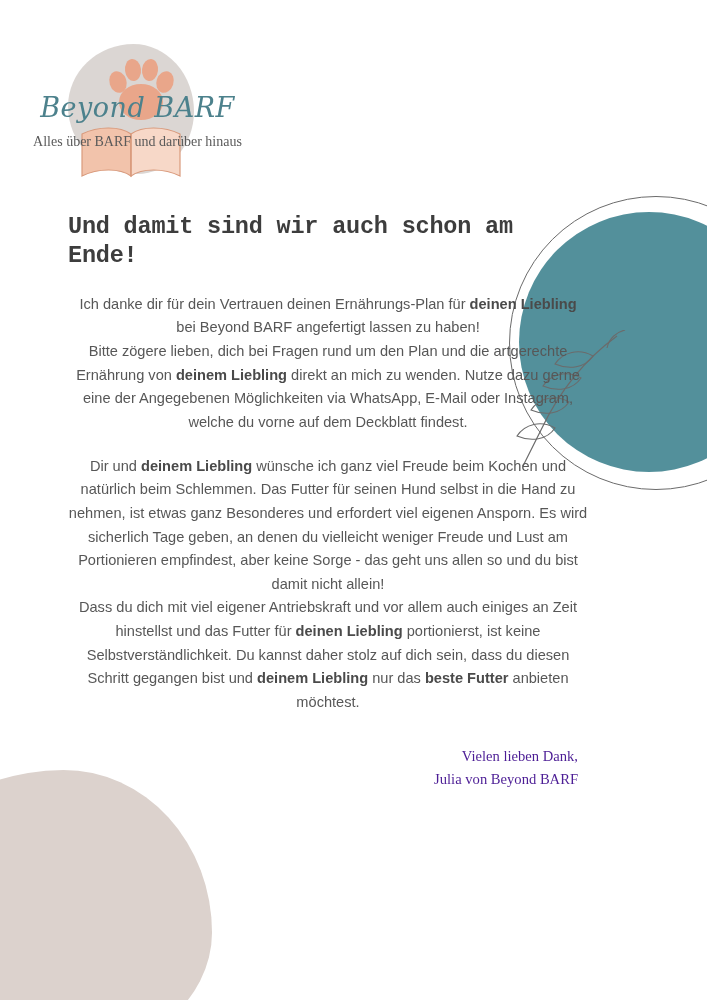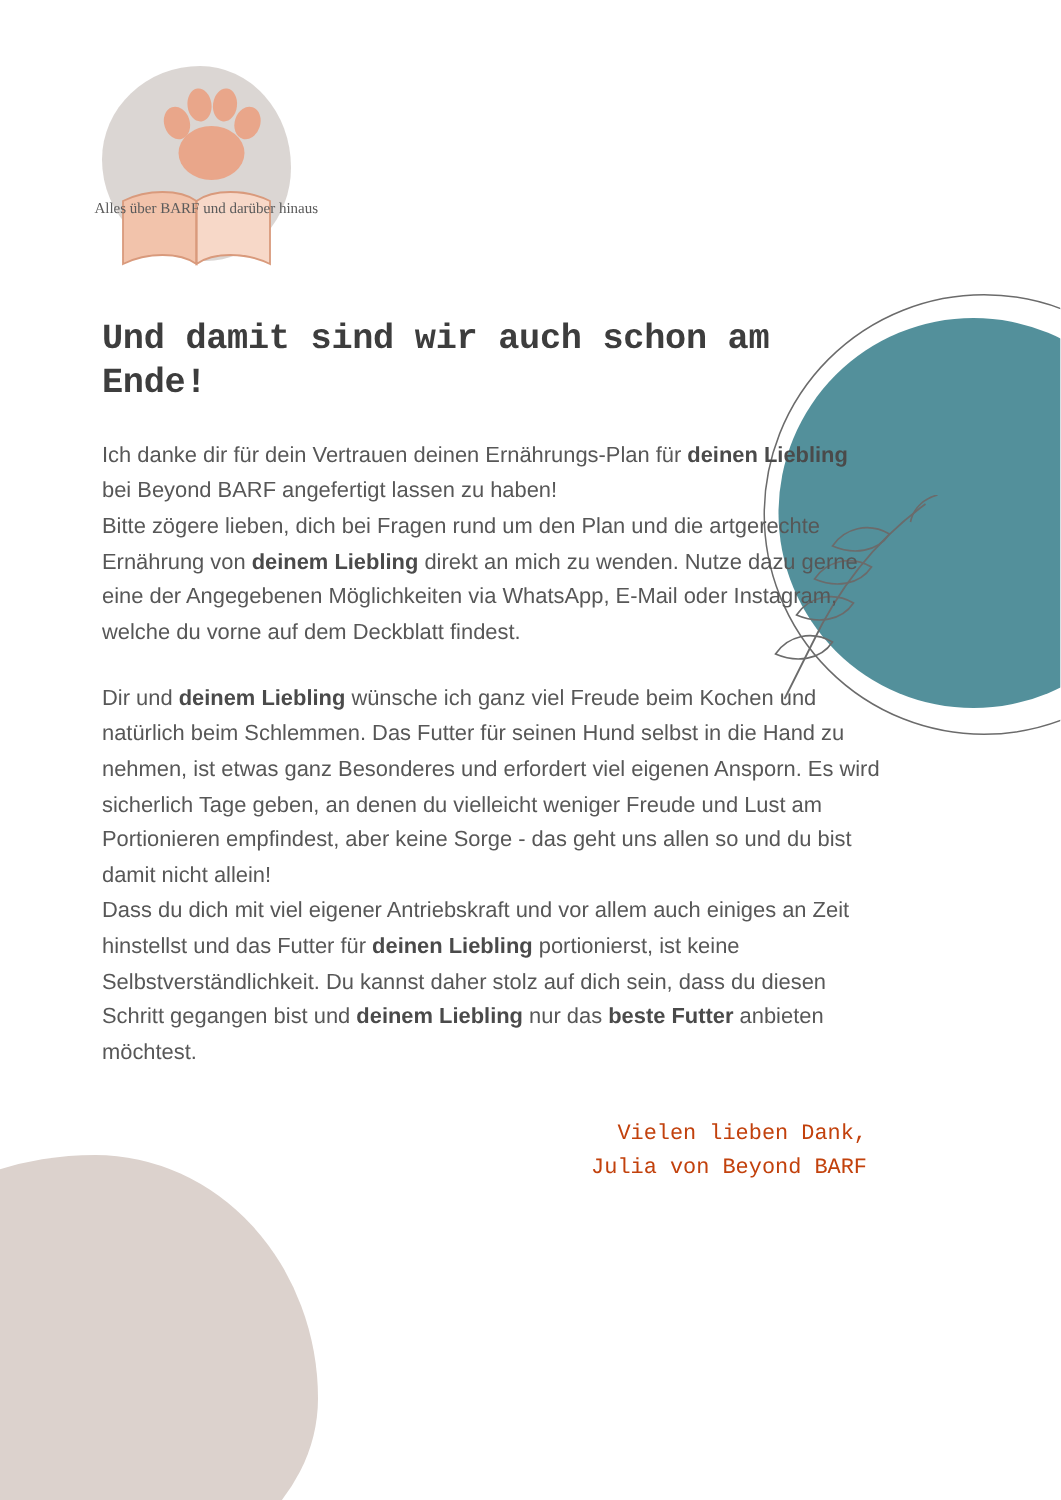--- a/index.html
+++ b/index.html
@@ -107,21 +107,21 @@
     color: #4c818c;
     white-space: nowrap;
   }
   .logo-sub {
     position: absolute;
     left: 0;
     top: 94px;
     width: 215px;
     text-align: center;
     font-family: "Liberation Serif", serif;
-    font-size: 10px;
+    font-size: 14px;
     color: #5a5a5a;
     white-space: nowrap;
   }
 
   
   .content {
     position: absolute;
     left: 68px;
     top: 212px;
     width: 520px;
@@ -134,33 +134,34 @@
     color: #3d3d3d;
     margin: 0 0 22px 0;
     letter-spacing: -0.2px;
   }
   .para {
     font-family: "Liberation Sans", sans-serif;
     font-size: 14.6px;
     line-height: 1.62;
     color: #575757;
     margin: 0;
+    text-align: center;
   }
   .para + .para { margin-top: 0; }
   .para.gap { margin-top: 20px; }
   .para b { font-weight: 700; color: #4a4a4a; }
 
   .signature {
     margin-top: 30px;
     text-align: right;
     width: 510px;
-    font-family: Liberation Mono, monospace;
+    font-family: Liberation Serif, serif;
     font-size: 14.6px;
     line-height: 1.62;
-    color: #c2410c;
+    color: #4c1d95;
   }
 </style>
 </head>
 <body>
 
 <div class="page">
 
   <div class="deco-teal-outline"></div>
   <div class="deco-teal-circle"></div>
 
@@ -191,20 +192,21 @@
     </div>
 
     <div class="logo-book">
       <svg width="106" height="58" viewBox="0 0 106 58" fill="none">
         <path d="M4 10 C20 2, 42 2, 53 10 L53 52 C42 44, 20 44, 4 52 Z" fill="#f2c3ab" stroke="#d99a7c" stroke-width="1.2"></path>
         <path d="M102 10 C86 2, 64 2, 53 10 L53 52 C64 44, 86 44, 102 52 Z" fill="#f7d8c8" stroke="#d99a7c" stroke-width="1.2"></path>
         <path d="M53 10 L53 52" stroke="#d99a7c" stroke-width="1.2"></path>
       </svg>
     </div>
 
+    <div class="logo-title">Beyond BARF</div>
     <div class="logo-sub">Alles über BARF und darüber hinaus</div>
   </div>
 
   <div class="content">
     <h1 class="headline">Und damit sind wir auch schon am Ende!</h1>
 
     <div id="paragraphs">
         <div class="para"><span>Ich danke dir für dein Vertrauen deinen Ernährungs-Plan für </span><b>deinen Liebling</b><span> bei Beyond BARF angefertigt lassen zu haben!</span></div>
         <div class="para"><span>Bitte zögere lieben, dich bei Fragen rund um den Plan und die artgerechte Ernährung von </span><b>deinem Liebling</b><span> direkt an mich zu wenden. Nutze dazu gerne eine der Angegebenen Möglichkeiten via WhatsApp, E-Mail oder Instagram, welche du vorne auf dem Deckblatt findest.</span></div>
         <div class="para gap"><span>Dir und </span><b>deinem Liebling</b><span> wünsche ich ganz viel Freude beim Kochen und natürlich beim Schlemmen. Das Futter für seinen Hund selbst in die Hand zu nehmen, ist etwas ganz Besonderes und erfordert viel eigenen Ansporn. Es wird sicherlich Tage geben, an denen du vielleicht weniger Freude und Lust am Portionieren empfindest, aber keine Sorge - das geht uns allen so und du bist damit nicht allein!</span></div>

